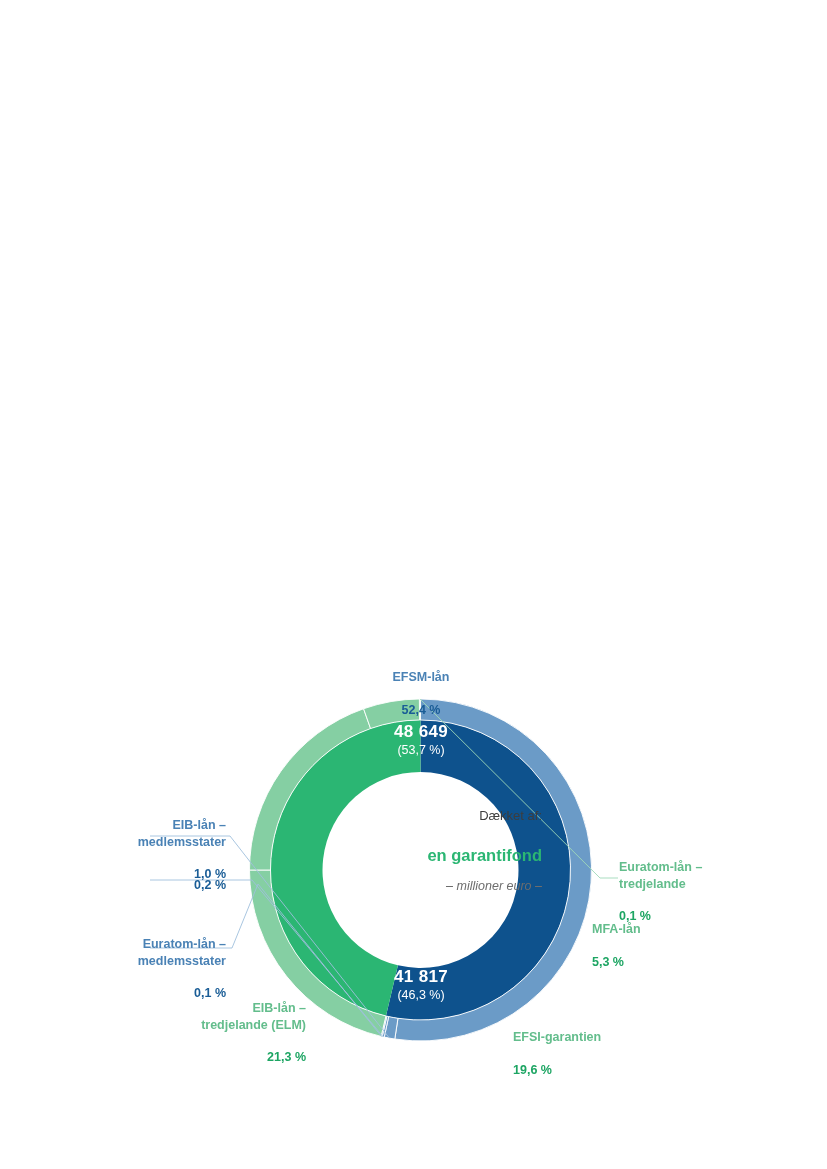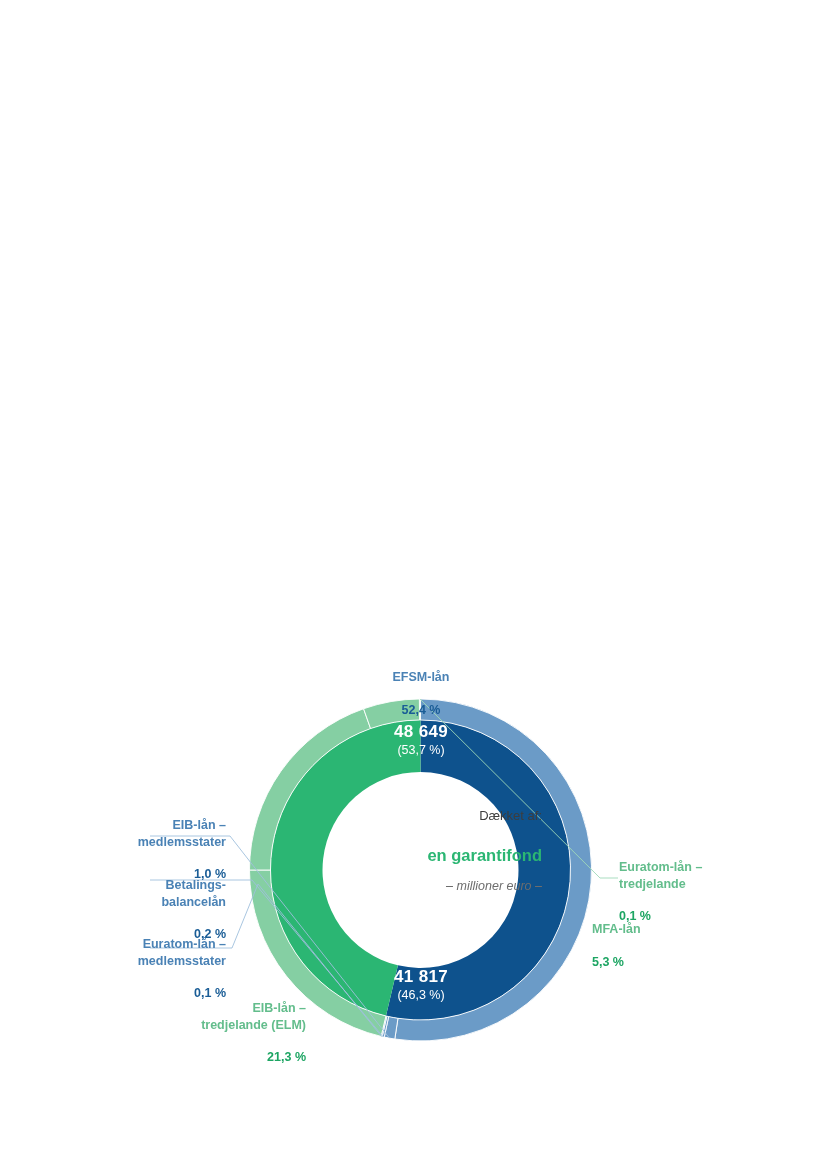--- a/index.html
+++ b/index.html
@@ -152,42 +152,44 @@
     <span class="pct">52,4 %</span>
   </div>
 
   <div class="callout c-blue align-r" style="left:96px; top:801px; width:130px;">
     <span class="lab">EIB-lån –
 medlemsstater</span>
     <span class="pct">1,0 %</span>
   </div>
 
   <div class="callout c-blue align-r" style="left:96px; top:861px; width:130px;">
-    <span class="lab">Betalings-
-balancelån</span>
     <span class="pct">0,2 %</span>
   </div>
 
   <div class="callout c-blue align-r" style="left:86px; top:920px; width:140px;">
     <span class="lab">Euratom-lån –
 medlemsstater</span>
     <span class="pct">0,1 %</span>
   </div>
 
   <div class="callout c-green align-l" style="left:619px; top:843px; width:150px;">
     <span class="lab">Euratom-lån –
 tredjelande</span>
     <span class="pct">0,1 %</span>
   </div>
 
   <div class="callout c-green align-l" style="left:592px; top:905px; width:150px;">
     <span class="lab">MFA-lån</span>
     <span class="pct">5,3 %</span>
   </div>
 
+  <div class="callout c-green align-l" style="left:513px; top:1013px; width:170px;">
+    <span class="lab">EFSI-garantien</span>
+    <span class="pct">19,6 %</span>
+  </div>
 
   <div class="callout c-green align-r" style="left:146px; top:984px; width:160px;">
     <span class="lab">EIB-lån –
 tredjelande (ELM)</span>
     <span class="pct">21,3 %</span>
   </div>
 
 </div>
 
 </body></html>

